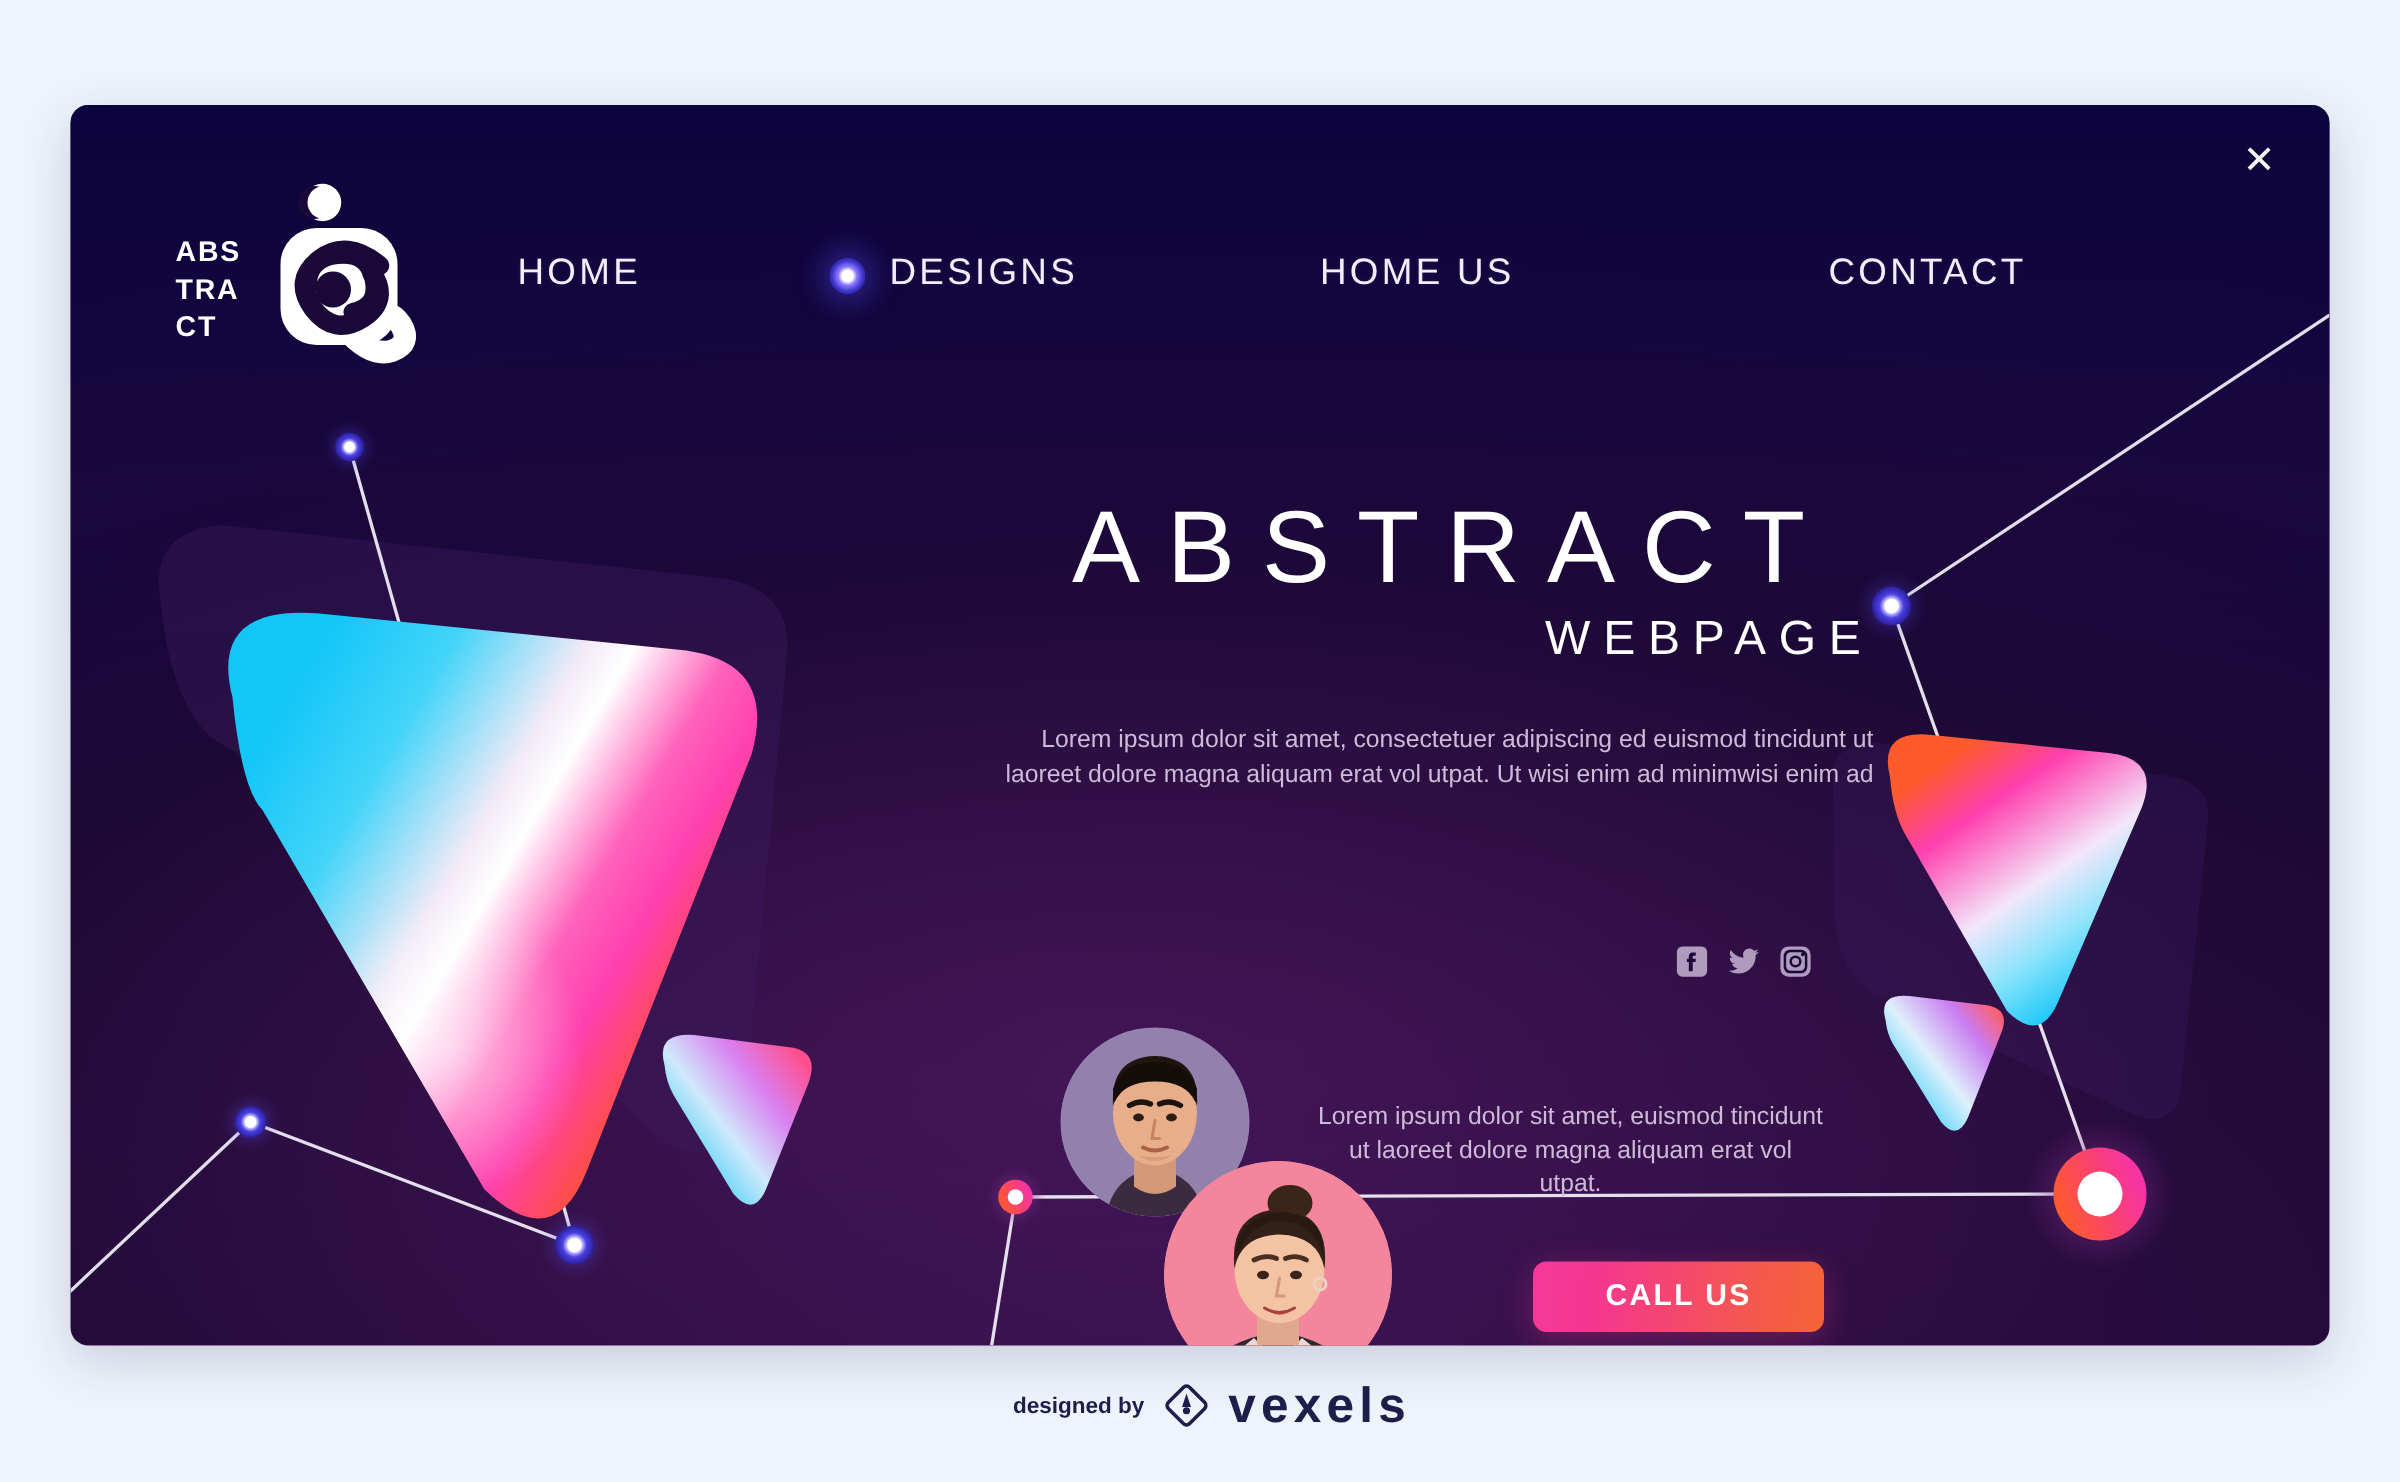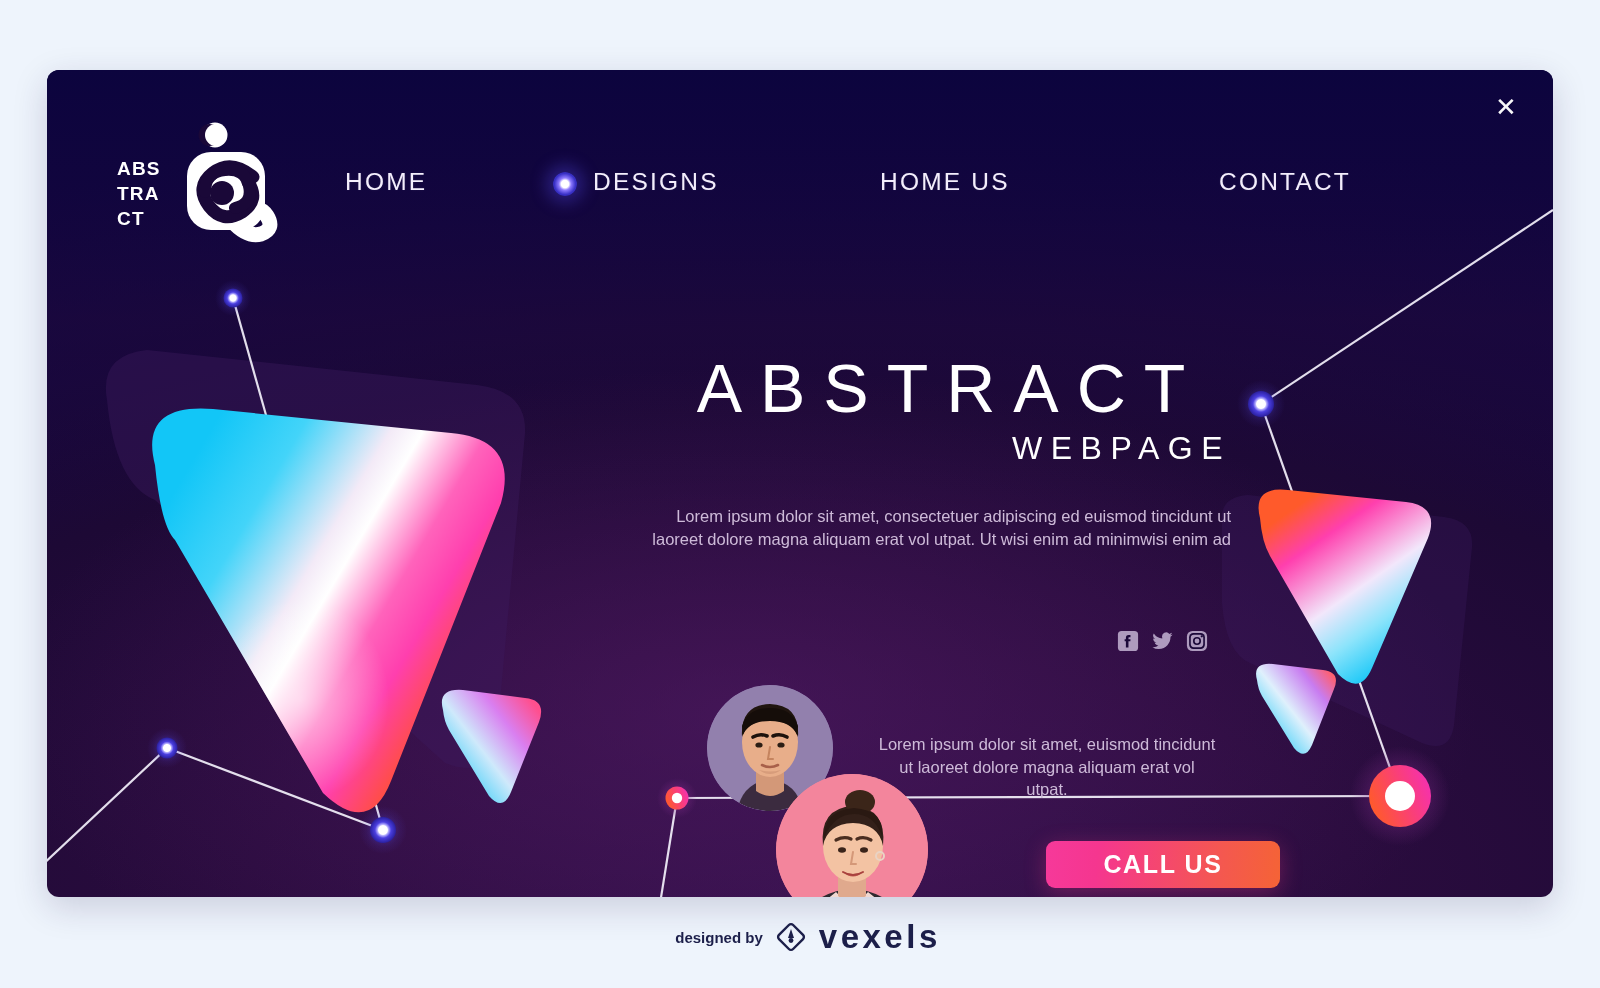--- a/index.html
+++ b/index.html
@@ -62,21 +62,21 @@
   .nav-item.i2 { left: 535px; }
   .nav-item.i3 { left: 874px; }
   .nav-dot {
     position: absolute; left: 208px; top: 4px;
     width: 24px; height: 24px; border-radius: 50%;
     background: radial-gradient(circle at 50% 50%, #ffffff 0%, #ffffff 22%, #8f7bff 36%, #3a31c7 62%, #211a86 100%);
     box-shadow: 0 0 16px 7px rgba(70,60,200,.45);
   }
 
   
-  .hero { position: absolute; left: 594px; top: 260px; width: 600px; margin-top: 23px; }
+  .hero { position: absolute; left: 612px; top: 260px; width: 600px; }
   .hero h1 {
     color: #fff; font-weight: 300; font-size: 68px;
     letter-spacing: 18px; text-align: center; text-indent: 18px;
     line-height: 1.05;
   }
   .hero h2 {
     color: #fff; font-weight: 300; font-size: 32px;
     letter-spacing: 8.5px; text-align: right; margin-top: 6px;
     padding-right: 10px;
   }
@@ -91,24 +91,24 @@
   .social .s-ico { cursor: pointer; opacity: .92; }
 
   
   .sub-copy {
     position: absolute; left: 830px; top: 663px; width: 340px;
     text-align: center; color: #cdbad8; font-size: 16.5px; line-height: 22.5px;
   }
 
   
   .call-us {
-    position: absolute; left: 999px; top: 771px;
-    width: 234px; height: 47px; border-radius: 9px;
+    position: absolute; left: 975px; top: 771px;
+    width: 194px; height: 47px; border-radius: 9px;
     background: linear-gradient(95deg, #f6399a 0%, #f5368f 22%, #f4584f 75%, #f56336 100%);
-    color: #fff; font-size: 25px; font-weight: 700; letter-spacing: 1.6px;
+    color: #fff; font-size: 20px; font-weight: 700; letter-spacing: 1.6px;
     line-height: 47px; text-align: center; cursor: pointer;
     box-shadow: 0 5px 22px rgba(244,60,130,.32);
   }
 
   
   .avatar { position: absolute; border-radius: 50%; overflow: hidden; }
   .avatar.a1 { left: 660px; top: 615px; width: 126px; height: 126px; background:#8d73aa; }
   .avatar.a2 { left: 729px; top: 704px; width: 152px; height: 152px; background:#f2849b; }
   .avatar svg { display:block; }
 

